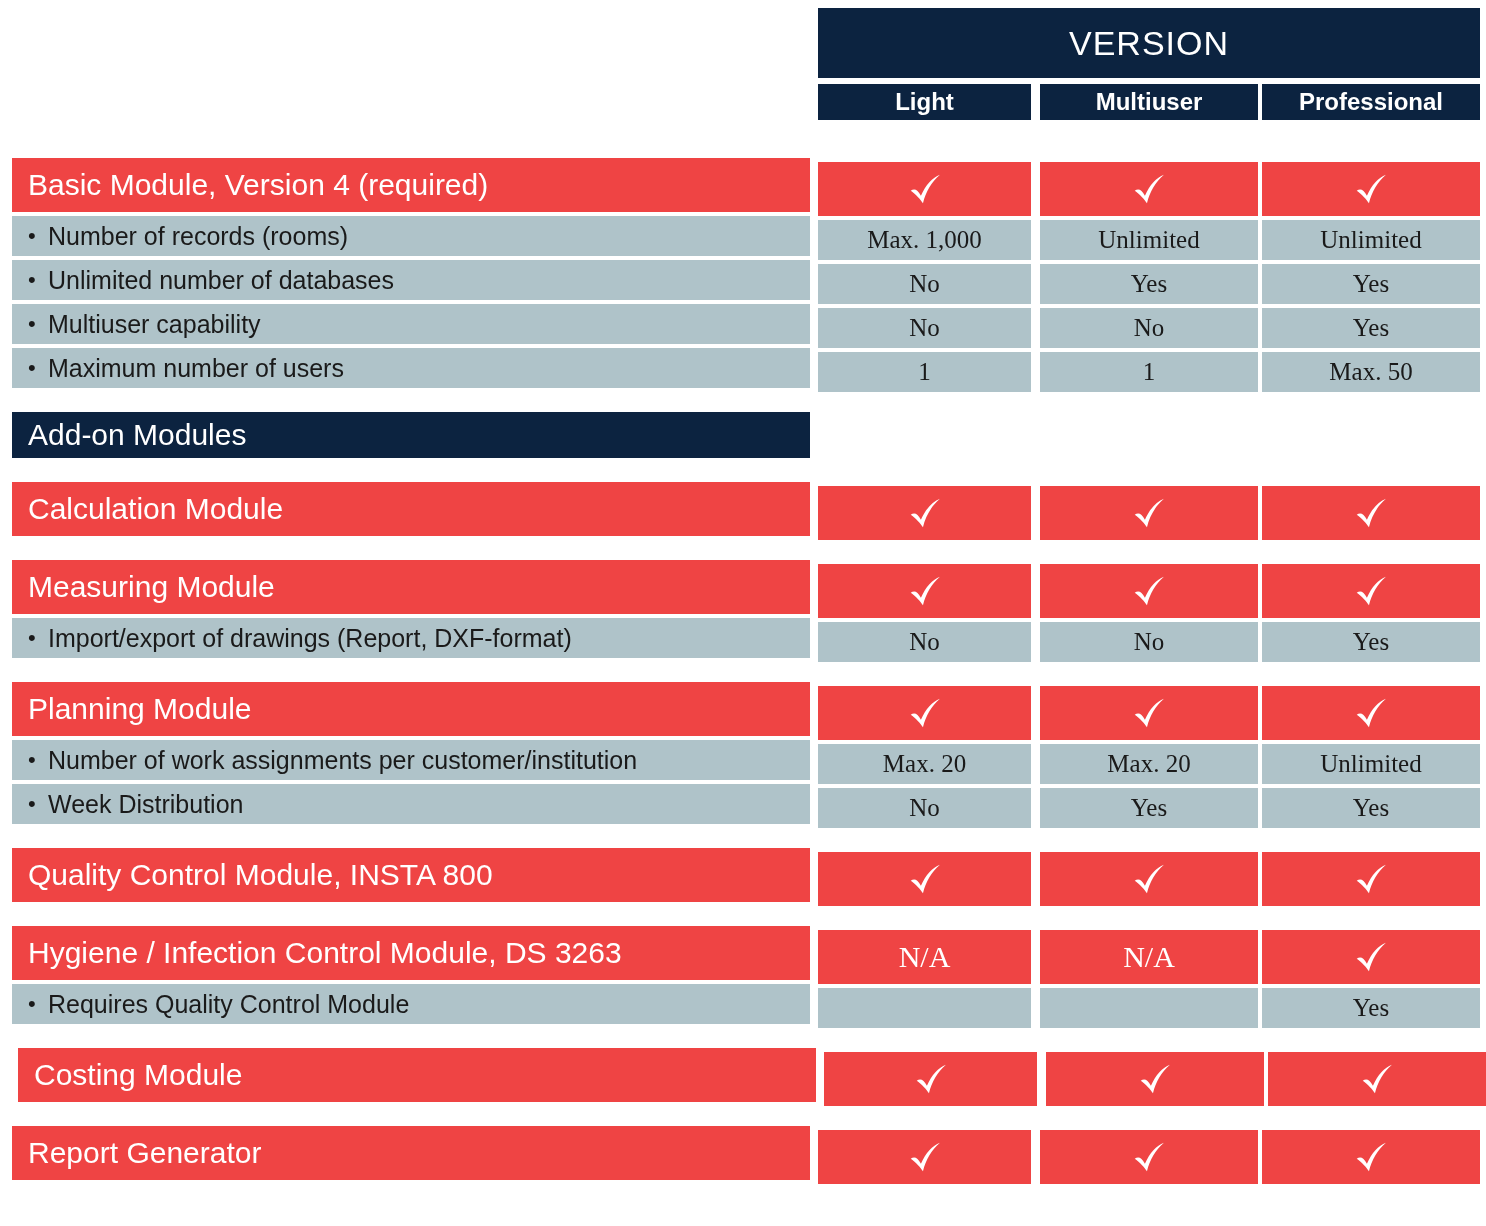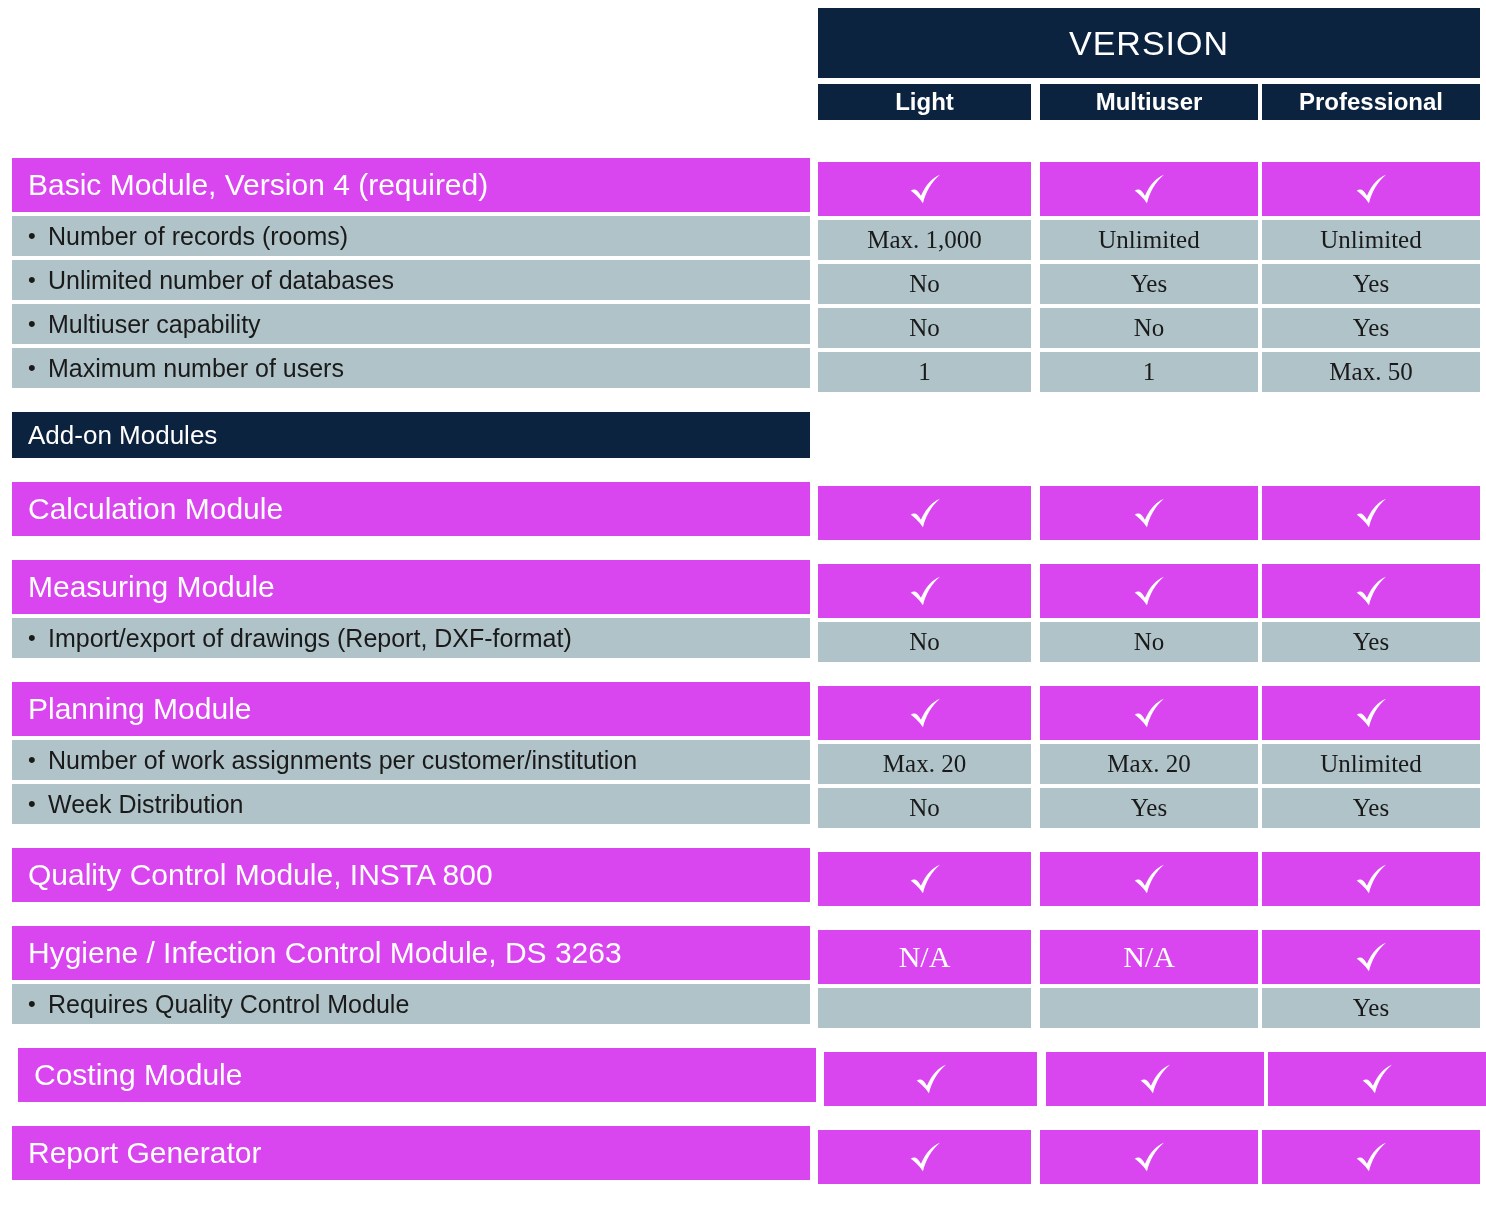--- a/index.html
+++ b/index.html
@@ -16,21 +16,21 @@
 
   .sheet {
     position: relative;
     width: 1486px;
     height: 1226px;
     background: #ffffff;
   }
 
   
   .navy      { background: #0c2340; color: #ffffff; }
-  .mid       { background: #d946ef; color: #ffffff; }
+  .mid       { background: #ef4444; color: #ffffff; }
   .light     { background: #afc3c9; color: #1a1a1a; }
 
   
   .version-band {
     position: absolute;
     left: 818px;
     top: 8px;
     width: 662px;
     height: 70px;
     display: flex;
@@ -73,21 +73,21 @@
     padding-left: 16px;
     font-size: 30px;
     font-weight: 400;
   }
   .label.sub {
     padding-left: 16px;
     font-size: 25px;
   }
   .label.section {
     padding-left: 16px;
-    font-size: 26px;
+    font-size: 30px;
   }
   .bullet {
     display: inline-block;
     width: 20px;
     flex: 0 0 auto;
     font-size: 22px;
     line-height: 1;
   }
 
   .val {

